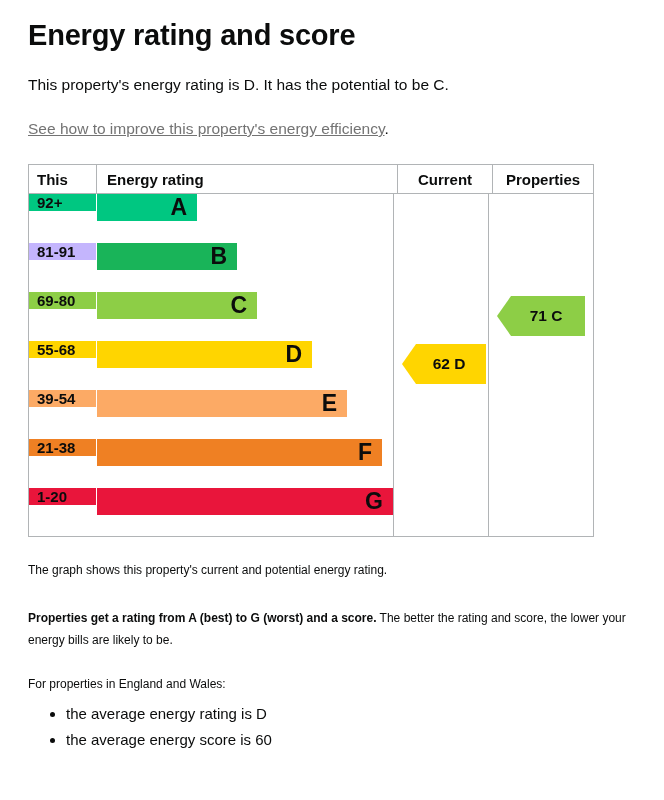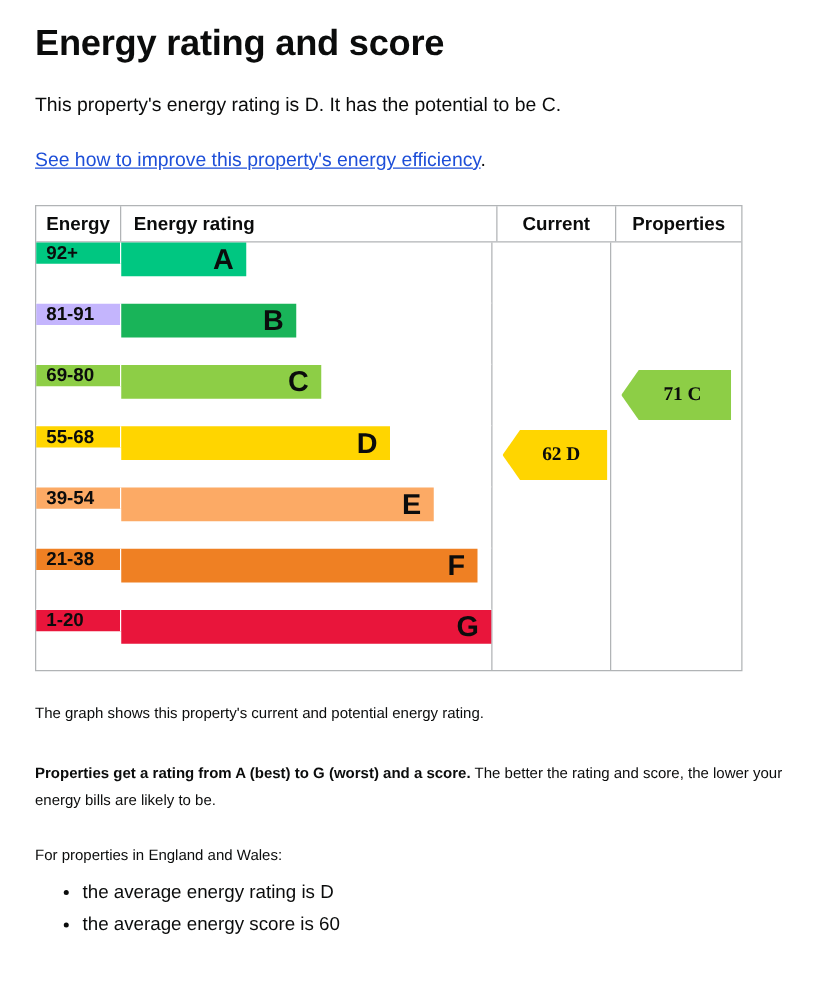--- a/index.html
+++ b/index.html
@@ -30,21 +30,21 @@
     font-size: 15.5px;
     line-height: 22px;
     margin: 0 0 22px 0;
   }
   .link-row {
     margin: 0 0 24px 0;
     font-size: 15.5px;
     line-height: 22px;
   }
   a.improve-link {
-    color: #1d4ed8;
+    color: #737373;
     text-decoration: underline;
   }
   
   .epc {
     border: 1px solid #b1b4b6;
     border-collapse: collapse;
     width: 566px;
     box-sizing: border-box;
   }
   .epc-head {
@@ -142,21 +142,20 @@
     height: 40px;
     display: flex;
     align-items: center;
     justify-content: center;
     font-size: 15px;
     font-weight: bold;
     color: #0b0c0c;
     clip-path: polygon(0% 50%, 14px 0%, 100% 0%, 100% 100%, 14px 100%);
     padding-left: 10px;
     box-sizing: border-box;
-    font-family: Liberation Serif, serif;
   }
   .pointer .num { font-size: 15.5px; font-weight: bold; }
   
   p.after {
     font-size: 12px;
     line-height: 22px;
     margin: 22px 0 0 0;
   }
   p.bold-lead { margin-top: 26px; }
   p.bold-lead b { font-weight: bold; }
@@ -177,21 +176,21 @@
 
   <p class="intro">This property's energy rating is D. It has the potential to be C.</p>
 
   <div class="link-row">
     <a class="improve-link" href="#">See how to improve this property's energy efficiency</a><span>.</span>
   </div>
 
   <div class="epc">
 
     <div class="epc-head">
-      <div class="col-score">Energy</div>
+      <div class="col-score">This</div>
       <div class="col-rating">Energy rating</div>
       <div class="col-current">Current</div>
       <div class="col-potential">Properties</div>
     </div>
 
     <div class="epc-body">
 
       <div class="bars">
 
         <div class="bar-row">

